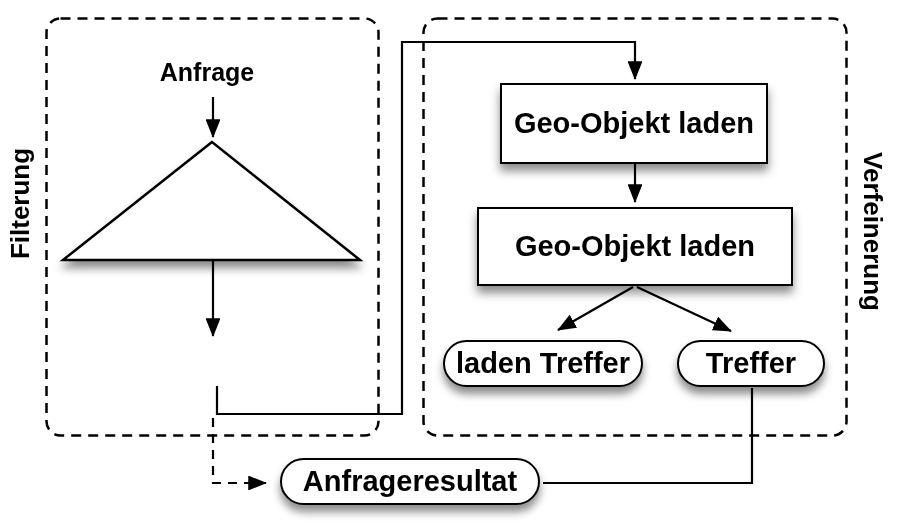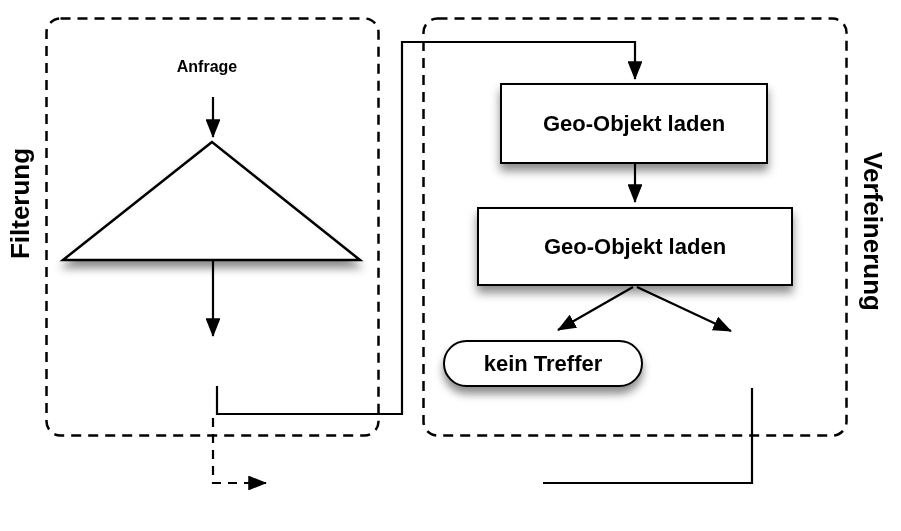--- a/index.html
+++ b/index.html
@@ -10,28 +10,28 @@
     font-family:"Liberation Sans", sans-serif;
     overflow:hidden;
   }
   
   #wires{position:absolute;left:0;top:0;width:901px;height:531px;z-index:5;}
   
   .node{
     position:absolute;z-index:10;
     background:#ffffff;border:2.5px solid #000;
     display:flex;align-items:center;justify-content:center;
-    font-size:22px;font-weight:bold;color:#000;
+    font-size:29px;font-weight:bold;color:#000;
     box-shadow:0 7px 9px rgba(0,0,0,0.45);
     box-sizing:border-box;white-space:nowrap;
   }
   .capsule{border-radius:24px;}
   .floating-label{
     position:absolute;z-index:10;
-    font-size:16px;font-weight:bold;color:#000;
+    font-size:25px;font-weight:bold;color:#000;
     text-align:center;white-space:nowrap;
   }
   .panel-label{
     position:absolute;z-index:10;
     font-size:26px;font-weight:bold;color:#000;
     text-align:center;white-space:nowrap;
   }
   .rot-ccw{transform:rotate(-90deg);}
   .rot-cw{transform:rotate(90deg);}
 </style>
@@ -80,18 +80,24 @@
 
   <div class="node" style="left:500px;top:83px;width:268px;height:81px;">
     <span>Geo-Objekt laden</span>
   </div>
 
   <div class="node" style="left:477px;top:207px;width:316px;height:79px;">
     <span>Geo-Objekt laden</span>
   </div>
 
   <div class="node capsule" style="left:443px;top:340px;width:200px;height:47px;">
-    <span>kein Treffer</span>
+    <span>laden Treffer</span>
   </div>
 
+  <div class="node capsule" style="left:677px;top:340px;width:148px;height:47px;">
+    <span>Treffer</span>
+  </div>
 
+  <div class="node capsule" style="left:280px;top:458px;width:260px;height:47px;">
+    <span>Anfrageresultat</span>
+  </div>
 
 </div>
 
 </body></html>

